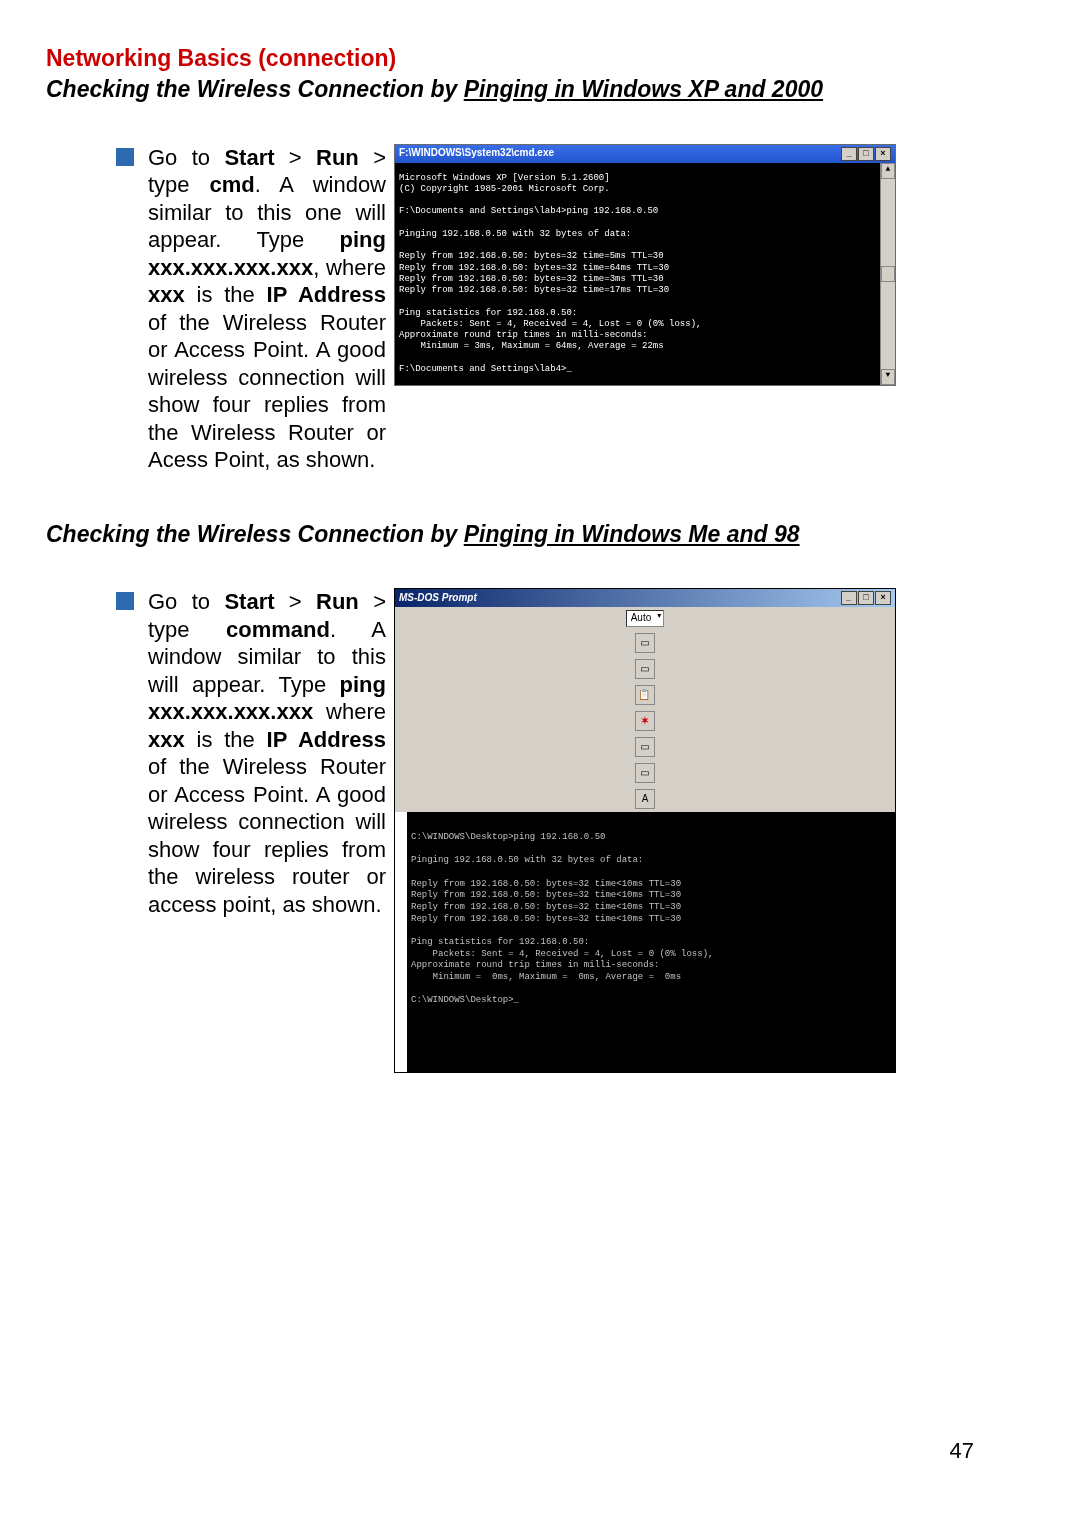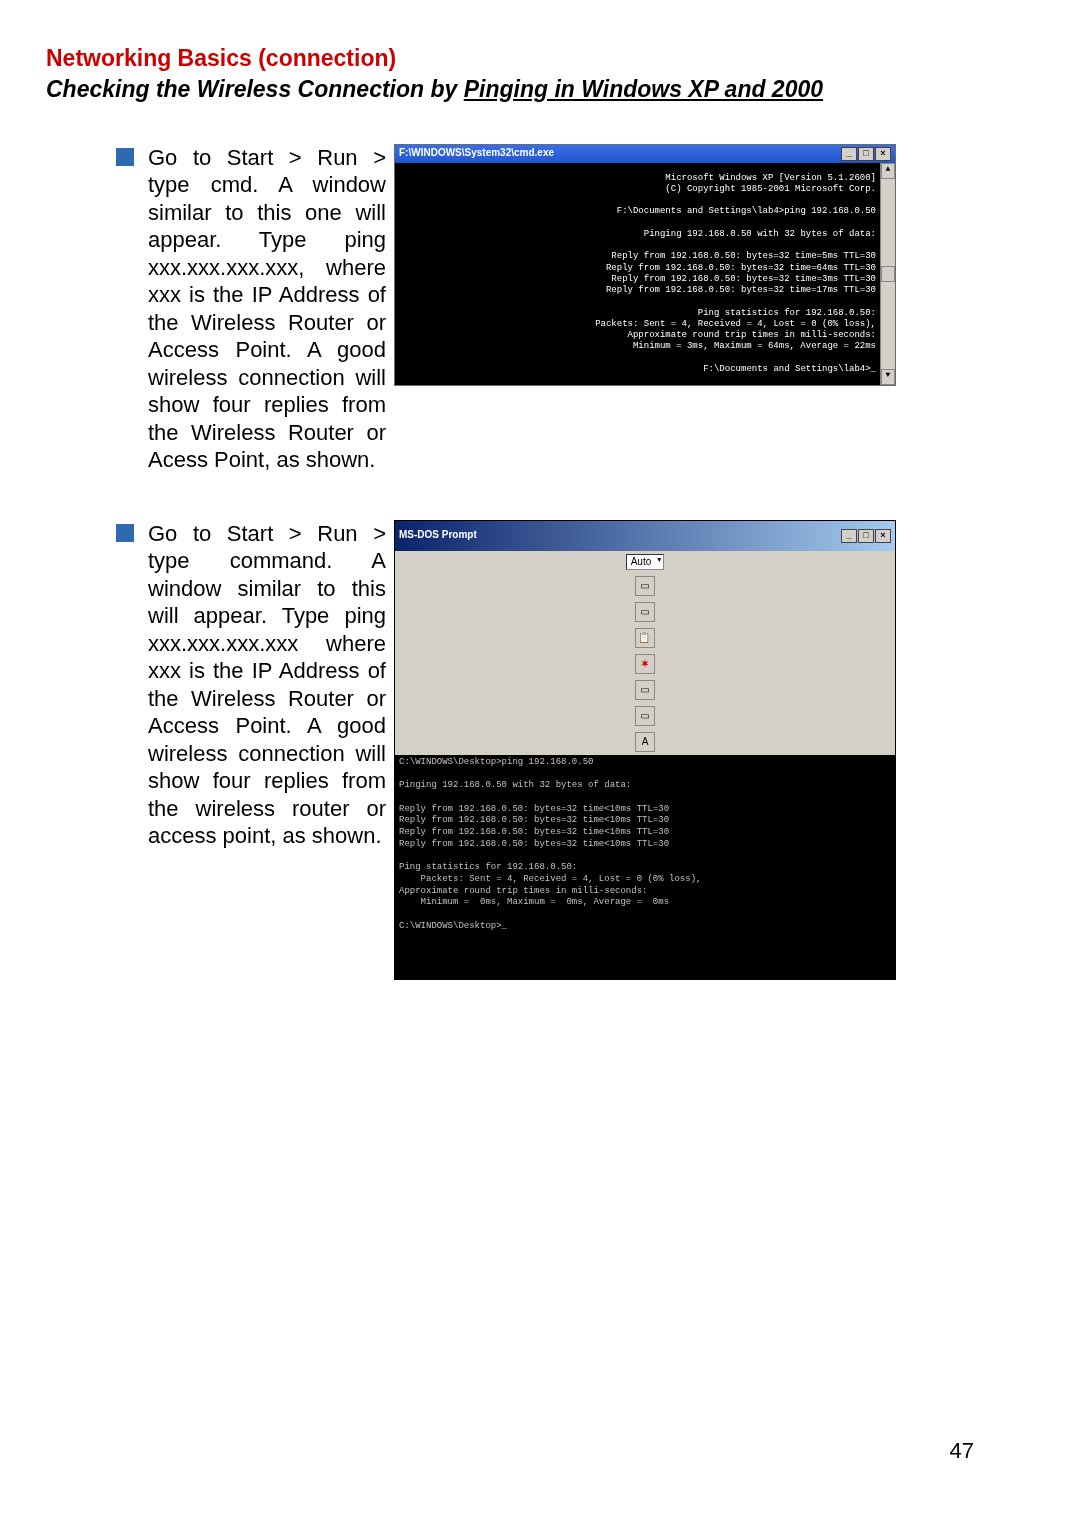--- a/index.html
+++ b/index.html
@@ -47,21 +47,21 @@
     left: 70px;
     top: 4px;
     width: 18px;
     height: 18px;
     background: #2e6ab0;
   }
   .bullet-text {
     margin-left: 54px;
     text-align: justify;
   }
-  .bullet-text b { font-weight: normal; }
+  .bullet-text b { font-weight: bold; }
   .screenshot {
     flex: 1;
     margin-left: 8px;
   }
   
   .cmdwin {
     border: 1px solid #6b6b6b;
     width: 500px;
     font-family: "Courier New", monospace;
     font-size: 9px;
@@ -92,21 +92,20 @@
   .cmd-body {
     display:flex;
   }
   .cmd-out {
     background: #000;
     color: #fff;
     padding: 10px 4px;
     flex:1;
     min-height: 200px;
     white-space: pre;
-    text-align: right;
   }
   .cmd-scroll {
     width:14px;
     background:#d4d0c8;
     border-left:1px solid #888;
     display:flex;
     flex-direction:column;
     justify-content:space-between;
   }
   .cmd-scroll .arrow, .cmd-scroll .thumb {
@@ -122,22 +121,22 @@
     width: 500px;
     font-family: "Courier New", monospace;
     font-size: 9px;
   }
   .dos-title {
     background: linear-gradient(to right,#0a246a,#a6caf0);
     color:#fff;
     font-family: Tahoma, Arial, sans-serif;
     font-size:10px;
     font-weight:bold;
-    padding:8px 4px;
-    display:flex; justify-content:space-between; 
+    padding:2px 4px;
+    display:flex; justify-content:space-between; align-items:center;font-style:italic;
   }
   .dos-title .btns { display:flex; gap:1px; }
   .dos-title .btn {
     width:14px;height:12px;background:#d4d0c8;border:1px solid #444;
     font-size:9px;text-align:center;line-height:10px;color:#000;
   }
   .dos-toolbar {
     background:#d4d0c8;
     padding:3px 10px;
     display:flex; align-items:center; gap:6px;
@@ -152,23 +151,23 @@
   .dos-toolbar .combo::after{
     content:"▾"; position:absolute; right:2px; top:0; font-size:8px;
   }
   .dos-toolbar .tb-btn {
     width:18px;height:18px;border:1px solid #888;background:#d4d0c8;
     display:flex;align-items:center;justify-content:center;font-size:10px;
   }
   .tb-red { color:#c00; font-weight:bold; }
   .dos-out {
     background:#000; color:#c0c0c0;
-    padding:2px 4px; min-height:220px;
+    padding:20px 4px; min-height:220px;
     white-space:pre;
-    font-size:9px; line-height:1.3;
+    font-size:9px; line-height:1.3;margin-left:12px;
   }
   .page-num {
     text-align:right;
     font-size:22px;
     position:absolute;
     right:60px;
     bottom: 20px;
   }
   .page { position:relative; min-height:1440px; }
 </style>
@@ -223,20 +222,23 @@
         <div class="cmd-scroll">
           <div class="arrow">▲</div>
           <div class="thumb"></div>
           <div class="arrow">▼</div>
         </div>
       </div>
     </div>
   </div>
 </div>
 
+<div class="subheading">
+  <span>Checking the Wireless Connection by </span><span class="u">Pinging in Windows Me and 98</span>
+</div>
 
 <div class="section">
   <div class="bullet-col">
     <div class="bullet-square"></div>
     <div class="bullet-text">
       <span>Go to </span><b>Start</b><span> &gt; </span><b>Run</b><span> &gt; type </span><b>command</b><span>. A window similar to this will appear. Type </span><b>ping xxx.xxx.xxx.xxx</b><span> where </span><b>xxx</b><span> is the </span><b>IP Address</b><span> of the Wireless Router or Access Point. A good wireless connection will show four replies from the wireless router or access point, as shown.</span>
     </div>
   </div>
   <div class="screenshot">
     <div class="doswin">

